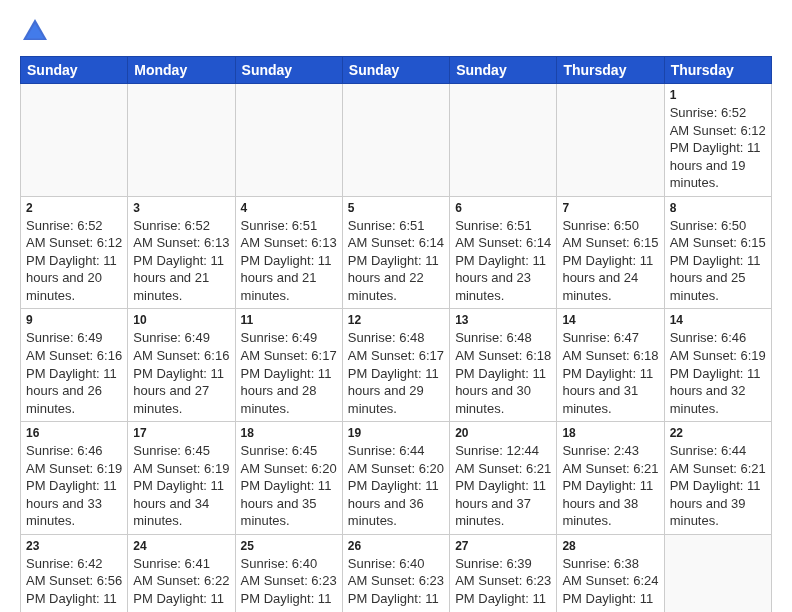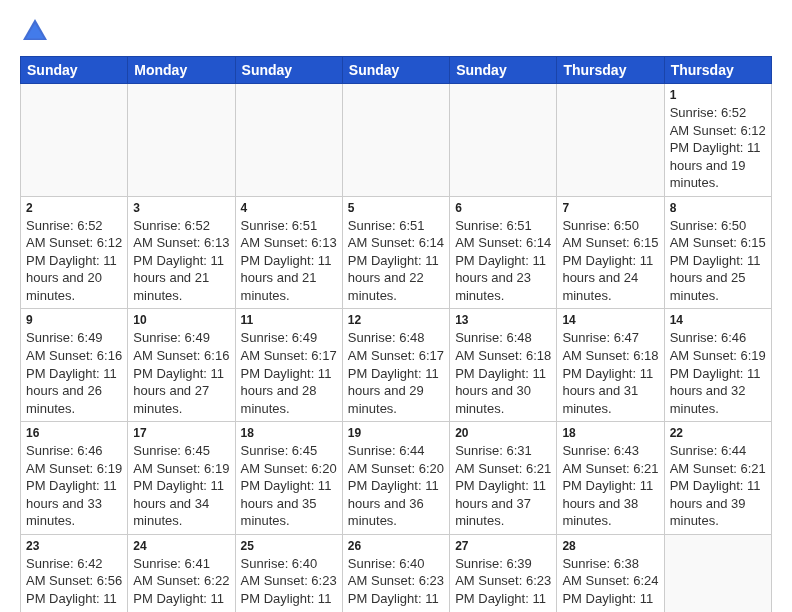--- a/index.html
+++ b/index.html
@@ -265,28 +265,28 @@
           </td>
           <td>
             <span class="day-num">19</span>
             <div class="day-info">Sunrise: 6:44 AM
 Sunset: 6:20 PM
 Daylight: 11 hours
 and 36 minutes.</div>
           </td>
           <td>
             <span class="day-num">20</span>
-            <div class="day-info">Sunrise: 6:31 AM
+            <div class="day-info">Sunrise: 12:44 AM
 Sunset: 6:21 PM
 Daylight: 11 hours
 and 37 minutes.</div>
           </td>
           <td>
             <span class="day-num">18</span>
-            <div class="day-info">Sunrise: 6:43 AM
+            <div class="day-info">Sunrise: 2:43 AM
 Sunset: 6:21 PM
 Daylight: 11 hours
 and 38 minutes.</div>
           </td>
           <td>
             <span class="day-num">22</span>
             <div class="day-info">Sunrise: 6:44 AM
 Sunset: 6:21 PM
 Daylight: 11 hours
 and 39 minutes.</div>

